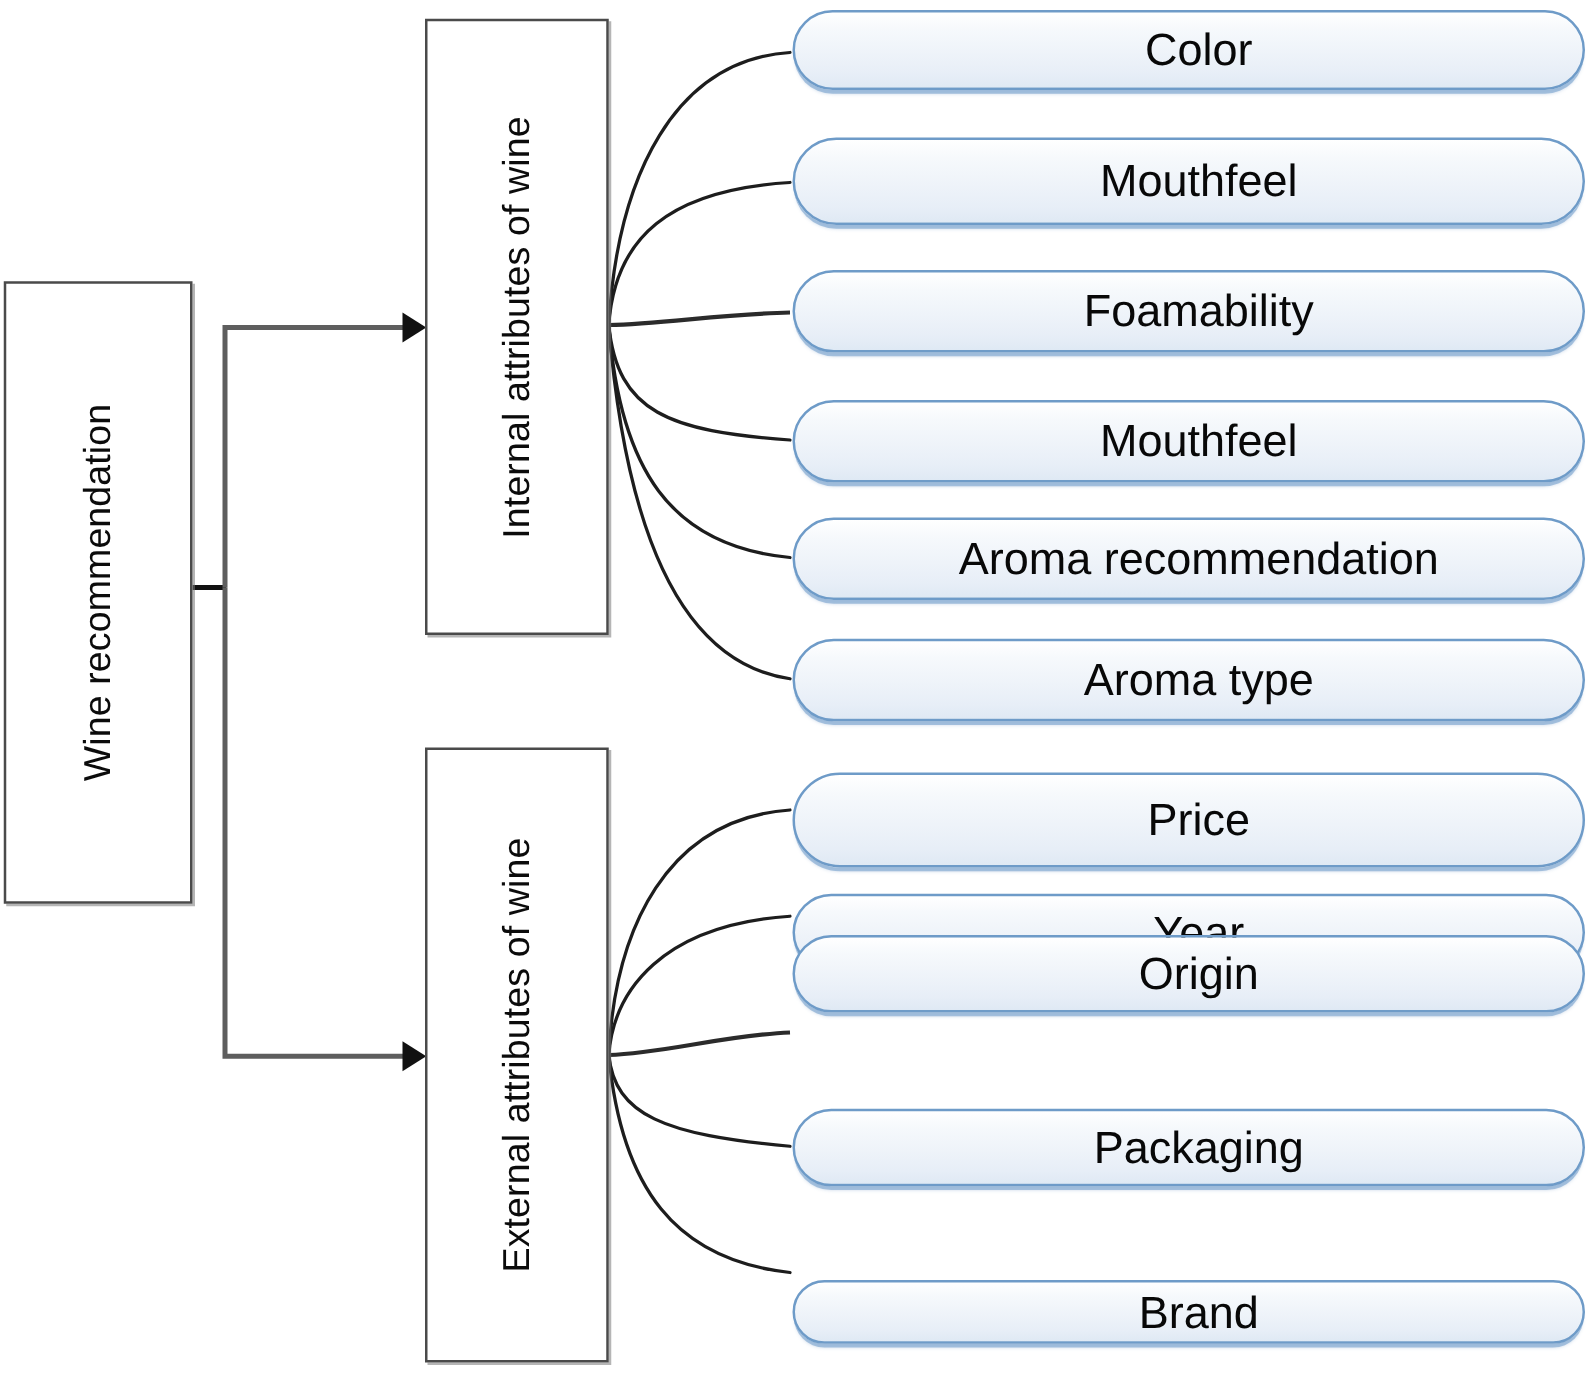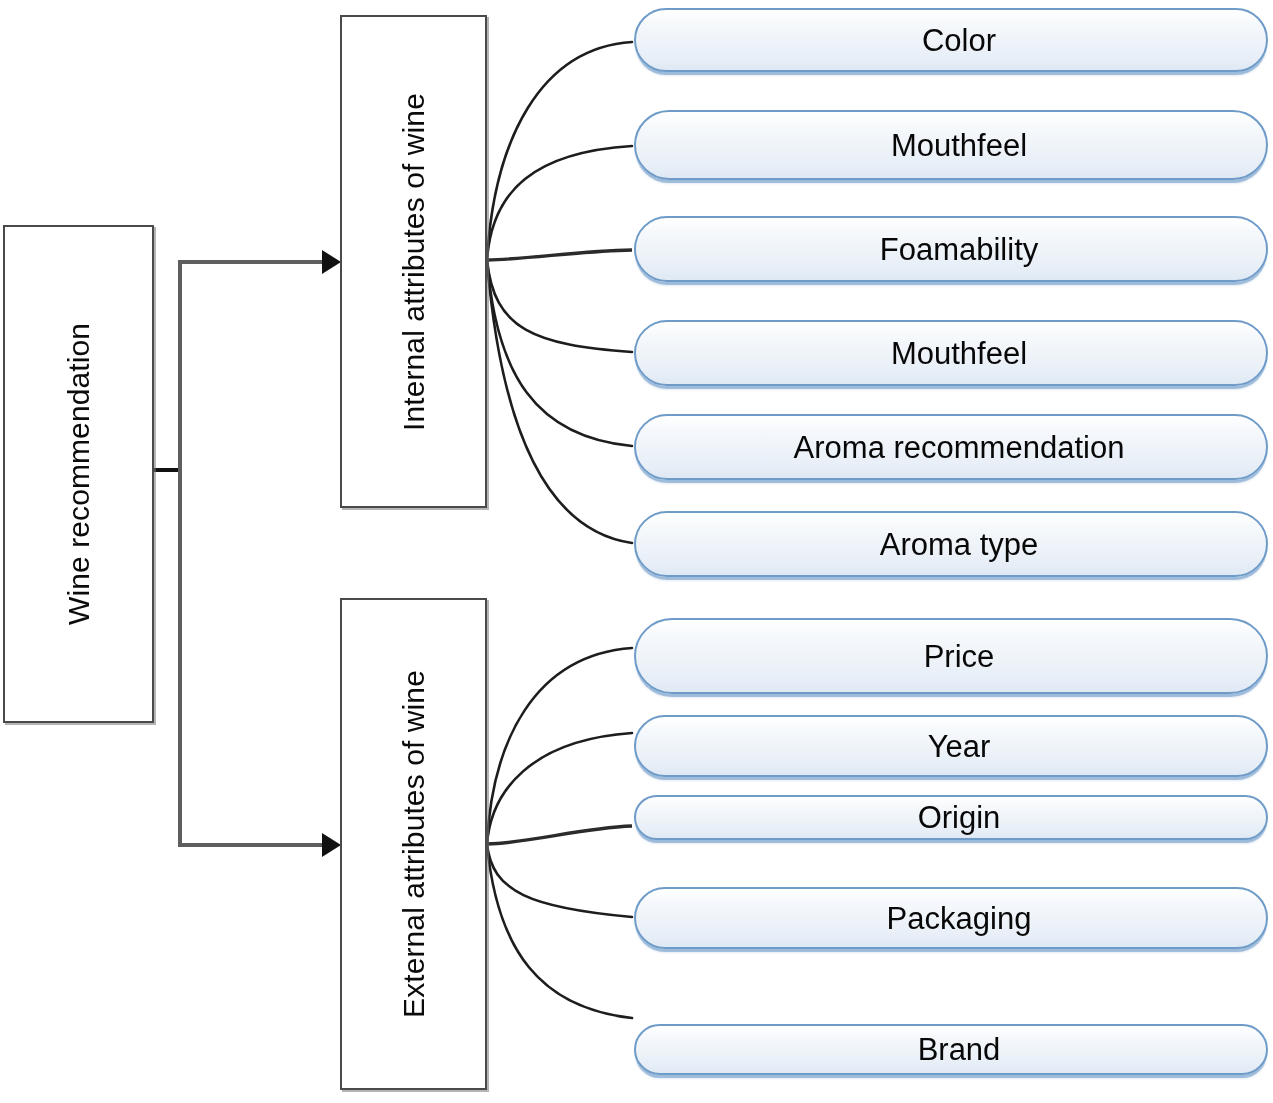--- a/index.html
+++ b/index.html
@@ -58,21 +58,21 @@
                 #e7eef7 82%,
                 #dfe9f4 100%);
     box-shadow: 0 4px 0 -1px rgba(138,174,212,0.72),
                 0 5px 3px -2px rgba(130,165,205,0.45);
     display: flex;
     align-items: center;
     justify-content: center;
   }
   .pill-label {
     color: #080808;
-    font-size: 31px;
+    font-size: 36px;
     line-height: 1;
     white-space: nowrap;
     text-align: center;
     
     transform: translateX(8px);
   }
 
   
   #links {
     position: absolute;
@@ -171,21 +171,21 @@
   </div>
 
   <div class="pill" style="top:618px;height:76px;">
     <span class="pill-label">Price</span>
   </div>
 
   <div class="pill" style="top:715px;height:62px;">
     <span class="pill-label">Year</span>
   </div>
 
-  <div class="pill" style="top:795px;height:45px;">
+  <div class="pill" style="top:748px;height:62px;">
     <span class="pill-label">Origin</span>
   </div>
 
   <div class="pill" style="top:887px;height:62px;">
     <span class="pill-label">Packaging</span>
   </div>
 
   <div class="pill" style="top:1024px;height:51px;">
     <span class="pill-label">Brand</span>
   </div>

